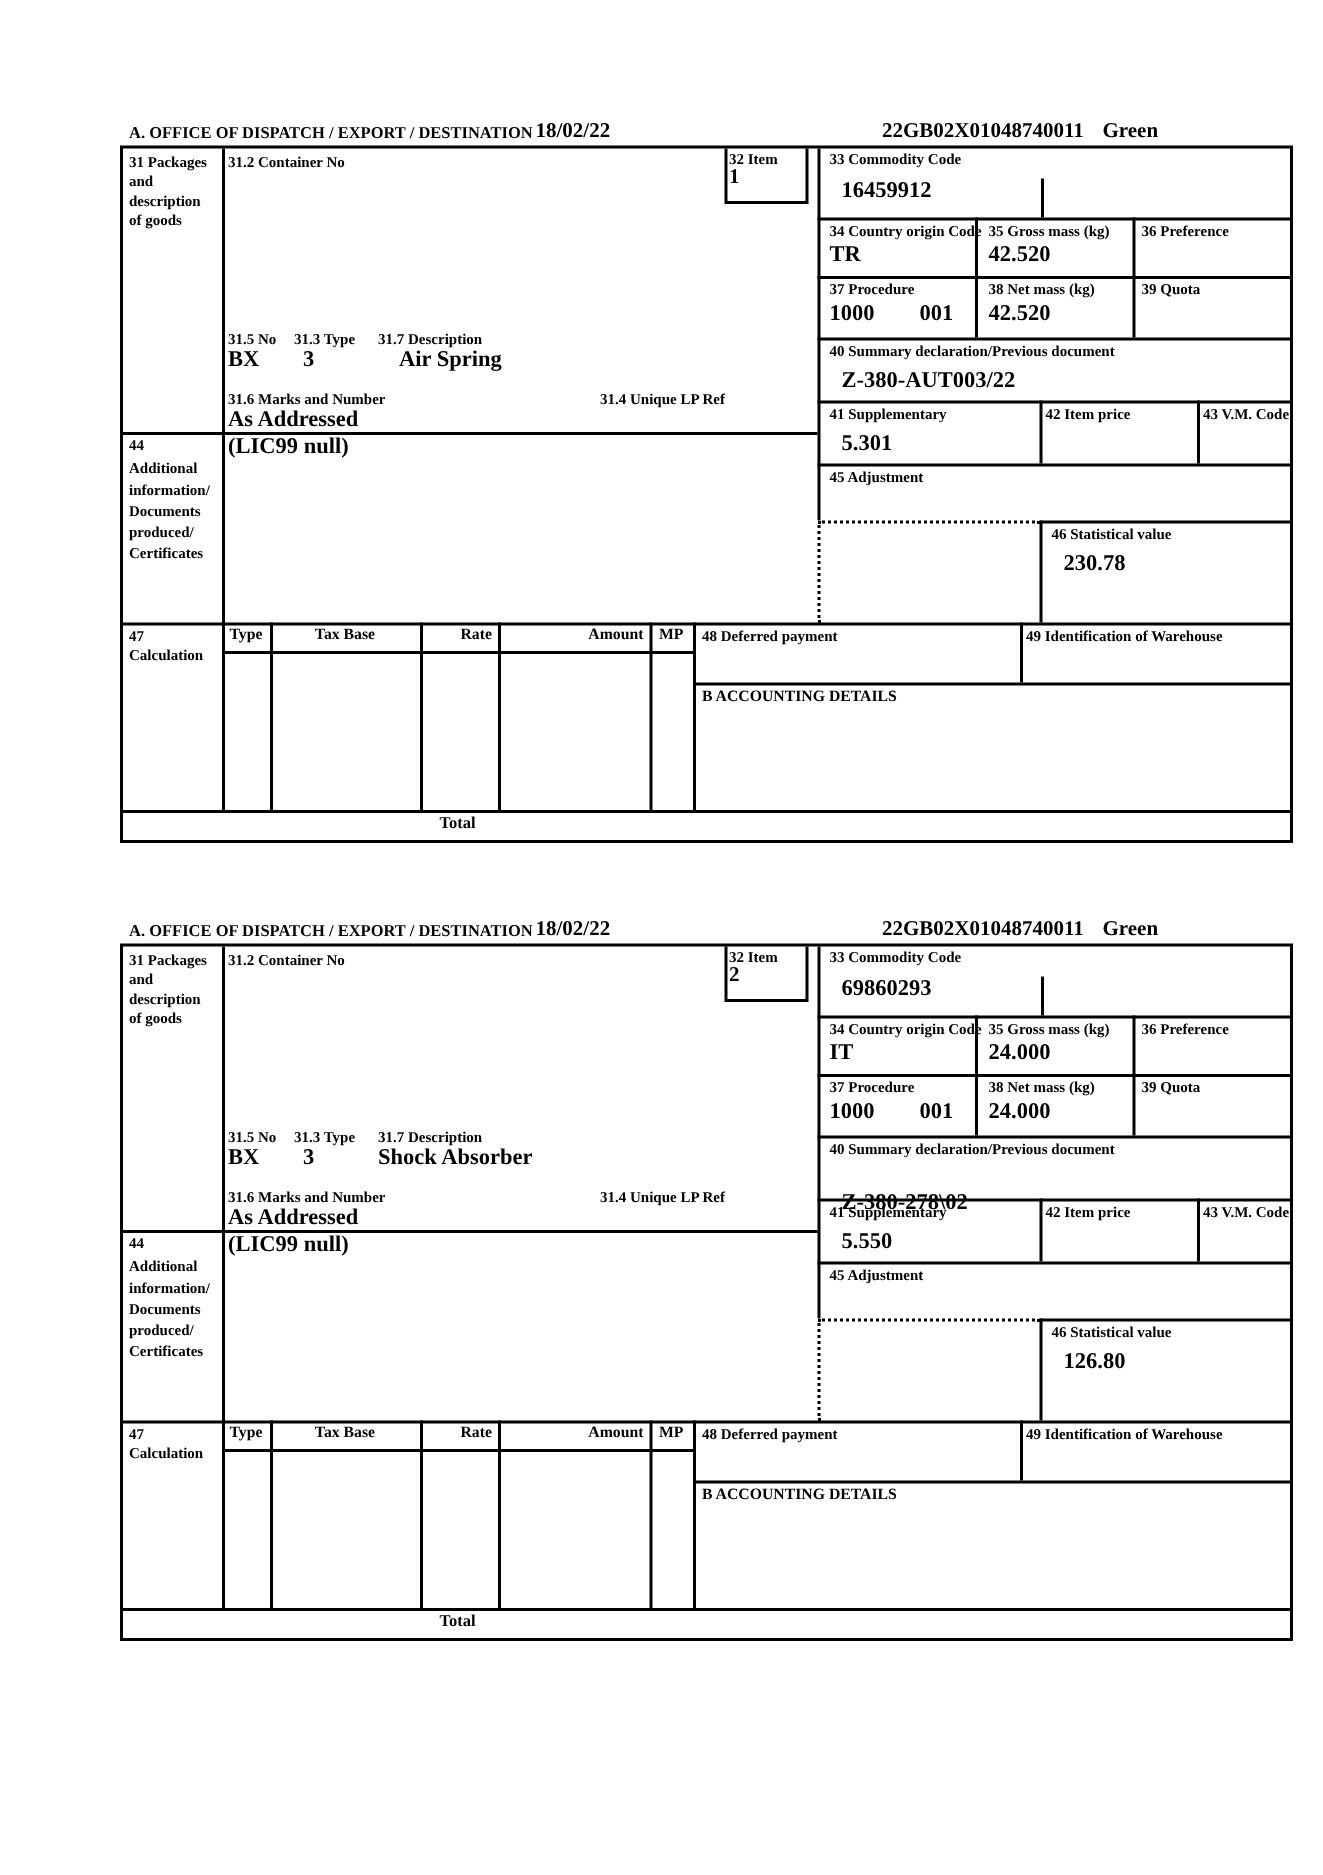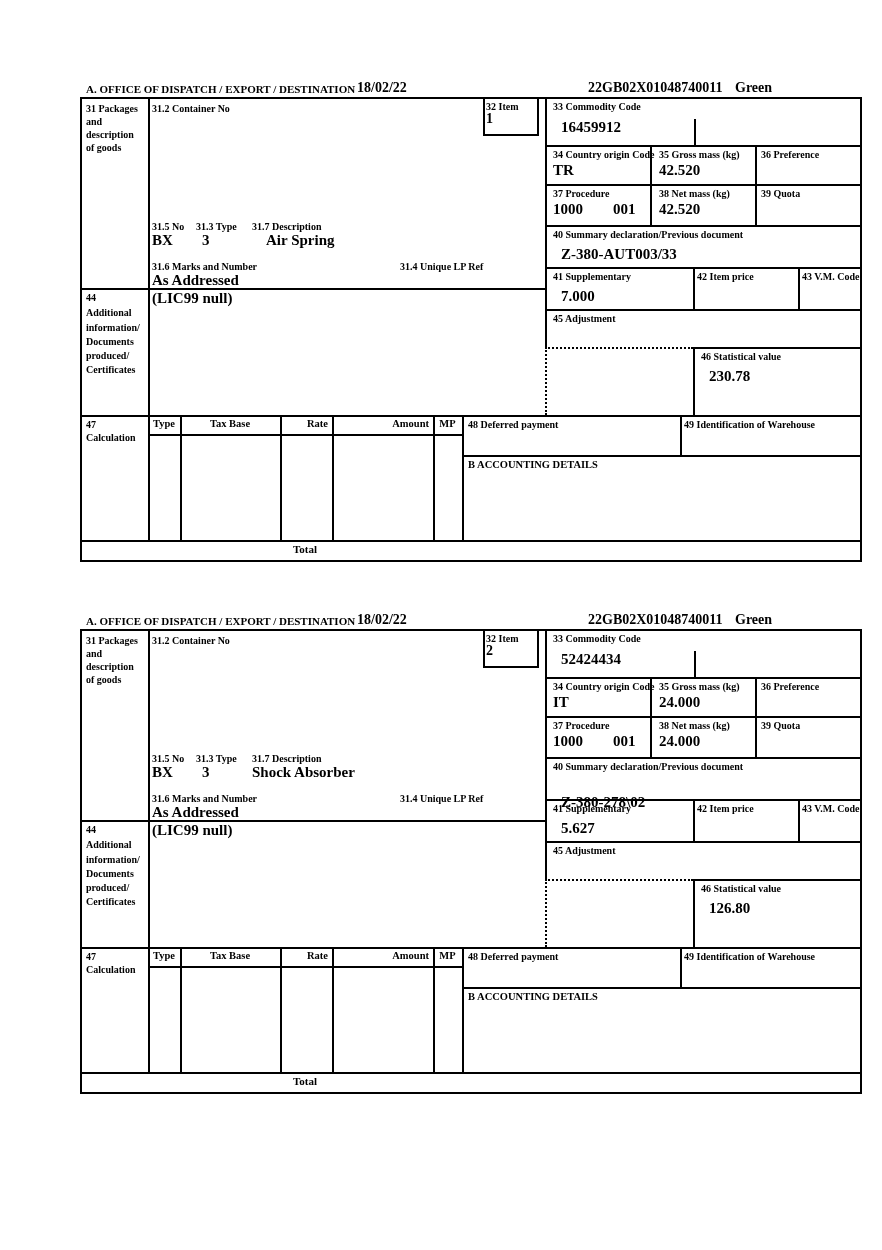--- a/index.html
+++ b/index.html
@@ -70,27 +70,27 @@
 
     <span class="lb" style="left:471px;top:89px;">37 Procedure</span>
     <span class="lb" style="left:577px;top:89px;">38 Net mass (kg)</span>
     <span class="lb" style="left:679px;top:89px;">39 Quota</span>
     <span class="vl" style="left:471px;top:103px;">1000</span>
     <span class="vl" style="left:531px;top:103px;">001</span>
     <span class="vl" style="left:577px;top:103px;">42.520</span>
     <div class="h" style="left:463px;top:126px;width:315px;"></div>
 
     <span class="lb" style="left:471px;top:130px;">40 Summary declaration/Previous document</span>
-    <span class="vl" style="left:479px;top:148px;">Z-380-AUT003/33</span>
+    <span class="vl" style="left:479px;top:148px;">Z-380-AUT003/22</span>
     <div class="h" style="left:463px;top:168px;width:315px;"></div>
 
     <span class="lb" style="left:471px;top:172px;">41 Supplementary</span>
     <span class="lb" style="left:615px;top:172px;">42 Item price</span>
     <span class="lb" style="left:720px;top:172px;">43 V.M. Code</span>
-    <span class="vl" style="left:479px;top:190px;">7.000</span>
+    <span class="vl" style="left:479px;top:190px;">5.301</span>
     <div class="v" style="left:611px;top:168px;height:42px;"></div>
     <div class="v" style="left:716px;top:168px;height:42px;"></div>
     <div class="h" style="left:463px;top:210px;width:315px;"></div>
 
     <span class="lb" style="left:471px;top:214px;">45 Adjustment</span>
     <div class="hd" style="left:463px;top:248px;width:148px;"></div>
     <div class="h" style="left:611px;top:248px;width:167px;"></div>
     <div class="v" style="left:611px;top:248px;height:68px;"></div>
     <span class="lb" style="left:619px;top:252px;">46 Statistical value</span>
     <span class="vl" style="left:627px;top:270px;">230.78</span>
@@ -157,21 +157,21 @@
     <div class="v" style="left:401px;top:0;height:35px;"></div>
     <div class="v" style="left:455px;top:0;height:35px;"></div>
     <div class="h" style="left:401px;top:35px;width:56px;"></div>
     <span class="lb" style="left:404px;top:2px;">32 Item</span>
     <span class="vl" style="left:404px;top:13px;font-size:14px;">2</span>
 
     <div class="v" style="left:463px;top:0;height:248px;"></div>
     <div class="vd" style="left:463px;top:248px;height:68px;"></div>
 
     <span class="lb" style="left:471px;top:2px;">33 Commodity Code</span>
-    <span class="vl" style="left:479px;top:21px;">52424434</span>
+    <span class="vl" style="left:479px;top:21px;">69860293</span>
     <div class="v" style="left:612px;top:20px;height:26px;"></div>
     <div class="h" style="left:463px;top:46px;width:315px;"></div>
 
     <span class="lb" style="left:471px;top:50px;">34 Country origin Code</span>
     <span class="lb" style="left:577px;top:50px;">35 Gross mass (kg)</span>
     <span class="lb" style="left:679px;top:50px;">36 Preference</span>
     <span class="vl" style="left:471px;top:64px;">IT</span>
     <span class="vl" style="left:577px;top:64px;">24.000</span>
     <div class="v" style="left:568px;top:46px;height:80px;"></div>
     <div class="v" style="left:673px;top:46px;height:80px;"></div>
@@ -185,21 +185,21 @@
     <span class="vl" style="left:577px;top:103px;">24.000</span>
     <div class="h" style="left:463px;top:126px;width:315px;"></div>
 
     <span class="lb" style="left:471px;top:130px;">40 Summary declaration/Previous document</span>
     <span class="vl" style="left:479px;top:164px;">Z-380-278\02</span>
     <div class="h" style="left:463px;top:168px;width:315px;"></div>
 
     <span class="lb" style="left:471px;top:172px;">41 Supplementary</span>
     <span class="lb" style="left:615px;top:172px;">42 Item price</span>
     <span class="lb" style="left:720px;top:172px;">43 V.M. Code</span>
-    <span class="vl" style="left:479px;top:190px;">5.627</span>
+    <span class="vl" style="left:479px;top:190px;">5.550</span>
     <div class="v" style="left:611px;top:168px;height:42px;"></div>
     <div class="v" style="left:716px;top:168px;height:42px;"></div>
     <div class="h" style="left:463px;top:210px;width:315px;"></div>
 
     <span class="lb" style="left:471px;top:214px;">45 Adjustment</span>
     <div class="hd" style="left:463px;top:248px;width:148px;"></div>
     <div class="h" style="left:611px;top:248px;width:167px;"></div>
     <div class="v" style="left:611px;top:248px;height:68px;"></div>
     <span class="lb" style="left:619px;top:252px;">46 Statistical value</span>
     <span class="vl" style="left:627px;top:270px;">126.80</span>

